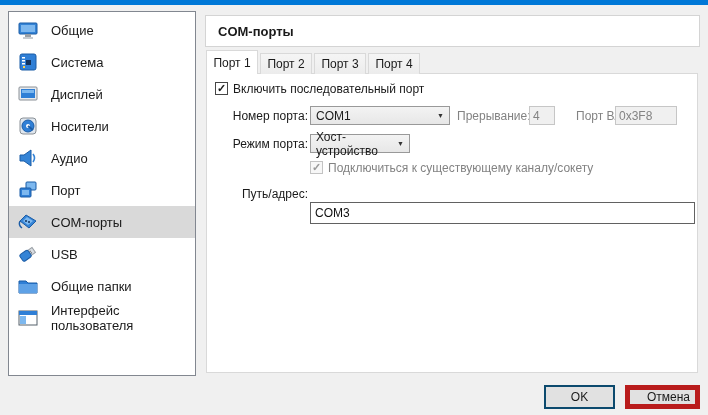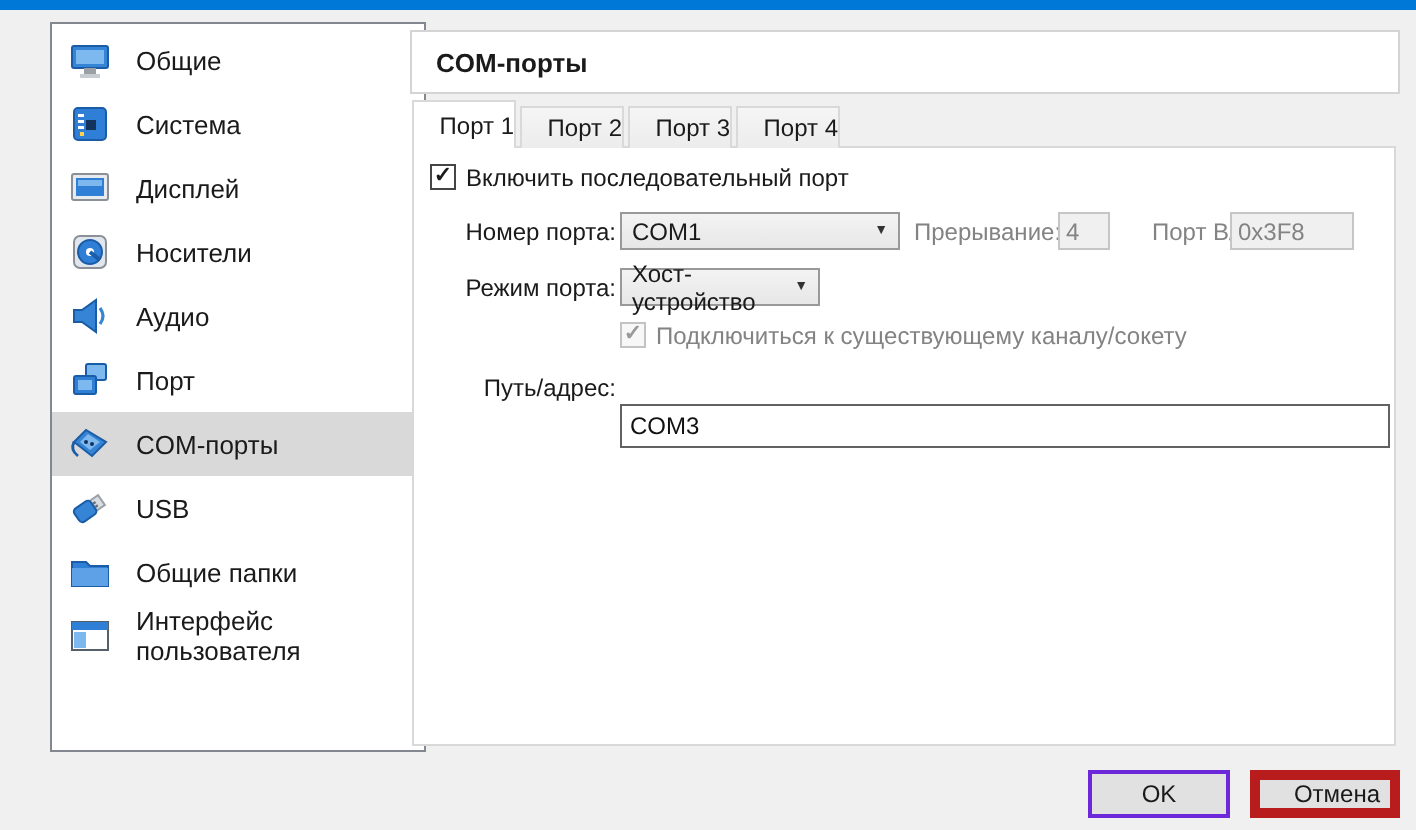--- a/index.html
+++ b/index.html
@@ -10,42 +10,42 @@
     font-family:"Liberation Sans", sans-serif;
     font-size:12px;
     color:#1a1a1a;
     overflow:hidden;
   }
   .topbar { position:absolute; left:0; top:0; width:708px; height:5px; background:#0078d7; }
 
   
   .sidebar {
     position:absolute; left:8px; top:11px; width:188px; height:365px;
-    background:#ffffff; border:1px solid #828790; padding-top:2px;margin-left:17px;
+    background:#ffffff; border:1px solid #828790; padding-top:2px;
   }
   .side-item {
     height:32px; display:flex; align-items:center; gap:11px;
     padding-left:7px; font-size:13px; cursor:default;
   }
   .side-item.selected { background:#d9d9d9; }
   .side-icon { width:24px; height:24px; flex:0 0 24px; display:flex; align-items:center; justify-content:center; }
 
   
   .main-header {
     position:absolute; left:205px; top:15px; width:495px; height:32px;
     background:#ffffff; border:1px solid #d4d4d4;
     display:flex; align-items:center; padding-left:12px;
     font-weight:bold; font-size:13px;
   }
 
   
   .tabs { position:absolute; left:206px; top:50px; height:24px; display:flex; align-items:flex-end; z-index:2; }
   .tab {
     width:52px; height:21px; margin-right:2px;
-    display:flex; align-items:center; justify-content:flex-end;
+    display:flex; align-items:center; justify-content:center;
     background:linear-gradient(#f5f5f5,#ececec);
     border:1px solid #d9d9d9; border-bottom:none;
     font-size:12px; cursor:default;
   }
   .tab.active {
     height:24px; background:#ffffff; border:1px solid #d9d9d9; border-bottom:none;
     position:relative; z-index:3;
   }
 
   
@@ -84,21 +84,21 @@
     border:1px solid #616161; font-family:"Liberation Sans",sans-serif; font-size:12px;
     padding:0 4px; outline:none; background:#fff; color:#111;margin-top:20px;
   }
 
   
   .btn {
     position:absolute; top:385px; height:24px;
     background:#e1e1e1; font-family:"Liberation Sans",sans-serif; font-size:12px;
     display:flex; align-items:center; justify-content:center; cursor:default;
   }
-  .btn.ok { left:544px; width:71px; border:2px solid #6d28d9; }
+  .btn.ok { left:544px; width:71px; border:2px solid #0c4a6e; }
   .btn.cancel { left:625px; width:75px; border:5px solid #b91c1c;padding-left:12px; }
 </style>
 </head>
 <body>
 
 <div class="topbar"></div>
 
 <div class="sidebar">
 
   <div class="side-item">

